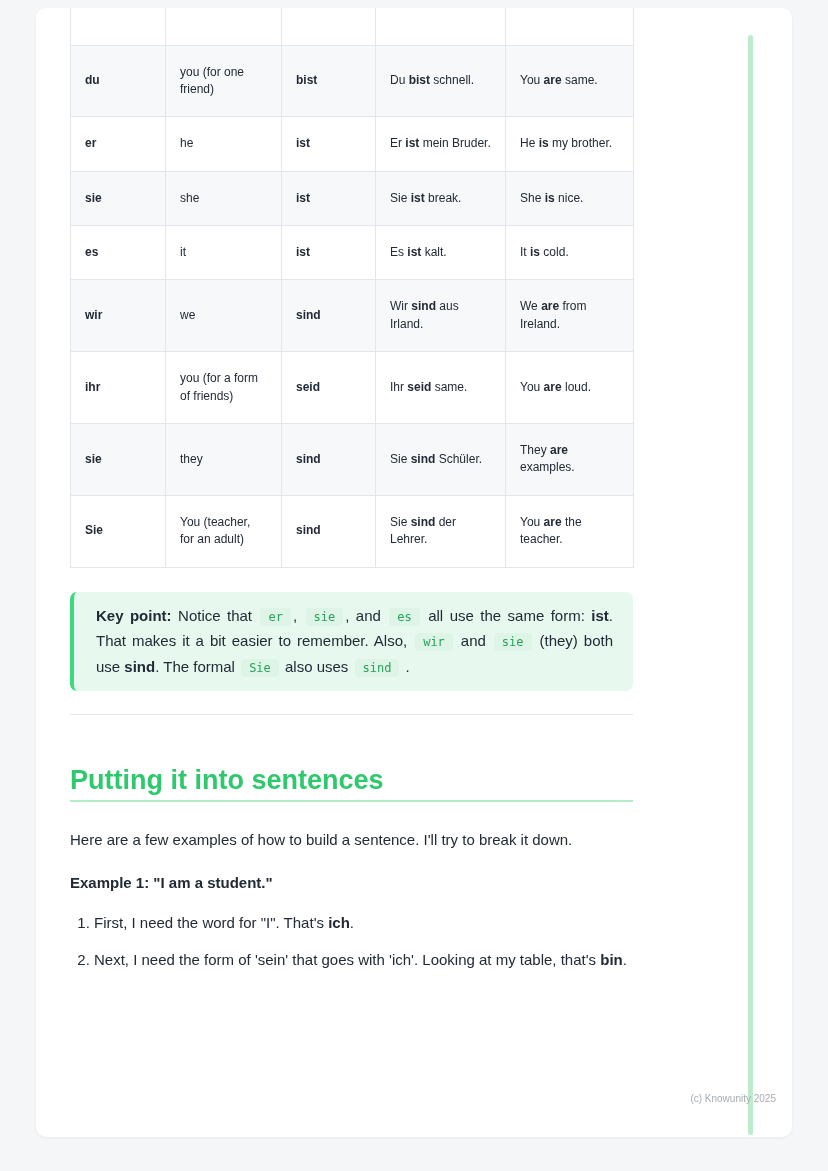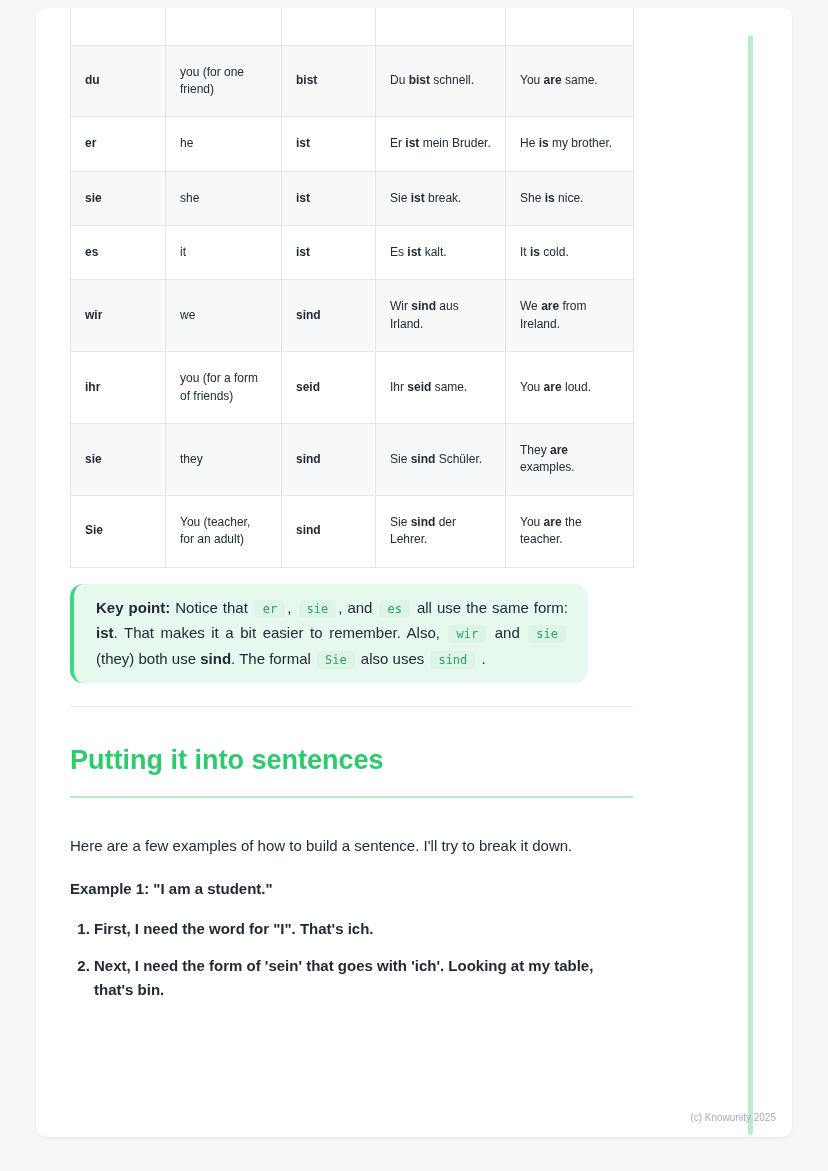--- a/index.html
+++ b/index.html
@@ -13,35 +13,35 @@
   .card{position:absolute;left:36px;top:8px;width:756px;height:1129px;background:var(--card-bg);
         border-radius:10px;box-shadow:0 1px 3px rgba(0,0,0,0.06);overflow:hidden;}
   .content{padding:0 159px 0 34px;}
   
   table.conj{border-collapse:collapse;width:563px;font-size:12px;line-height:1.45;table-layout:fixed;}
   table.conj td{border:1px solid var(--border);padding:18px 14px;vertical-align:middle;color:var(--text);}
   table.conj tbody tr:nth-child(even){background:var(--stripe);}
   table.conj tr.partial td{border-top:none;height:37px;padding:0;}
   .col1{width:95px;} .col2{width:116px;} .col3{width:94px;} .col4{width:130px;} .col5{width:128px;}
   
-  .callout{margin-top:16px;width:518px;background:var(--callout-bg);border-left:4px solid var(--callout-border);
-           border-radius:13px;padding:11px 20px 11px 22px;}
+  .callout{margin-top:24px;width:563px;background:var(--callout-bg);border-left:4px solid var(--callout-border);
+           border-radius:7px;padding:11px 20px 11px 22px;}
   .callout p{font-size:15px;line-height:1.72;text-align:justify;}
   code.chip{font-family:"DejaVu Sans Mono",monospace;font-size:12px;background:var(--code-bg);
             color:var(--code-text);padding:2px 8px;border-radius:4px;margin:0 2px;white-space:nowrap;}
   
   hr.divider{border:none;border-top:1px solid var(--border);width:563px;margin-top:23px;}
-  h2.heading{margin-top:38px;width:563px;color:var(--accent);font-size:27px;font-weight:700;
-             padding-bottom:20px;border-bottom:2px solid var(--accent-underline);}
-  p.intro{margin-top:36px;width:563px;font-size:15px;line-height:1.55;}
+  h2.heading{margin-top:50px;width:563px;color:var(--accent);font-size:27px;font-weight:700;
+             padding-bottom:4px;border-bottom:2px solid var(--accent-underline);}
+  p.intro{margin-top:26px;width:563px;font-size:15px;line-height:1.55;}
   p.example-label{margin-top:23px;width:563px;font-size:15px;font-weight:700;}
   ol.steps{margin-top:20px;width:563px;padding-left:24px;font-size:15px;line-height:1.6;}
-  ol.steps li{margin-bottom:13px;font-weight:bold;}
+  ol.steps li{margin-bottom:13px;}
   
-  .footer{position:absolute;right:16px;bottom:14px;font-size:10px;color:var(--muted);z-index:2;margin-top:40px;}
+  .footer{position:absolute;right:16px;bottom:33px;font-size:10px;color:var(--muted);z-index:2;margin-top:40px;}
   .side-bar{position:absolute;right:39px;top:27px;bottom:2px;width:5px;background:var(--bar);border-radius:3px;z-index:1;}
 </style>
 </head>
 <body>
 
 <div class="card">
   <div class="content">
 
     <table class="conj">
       <colgroup>

